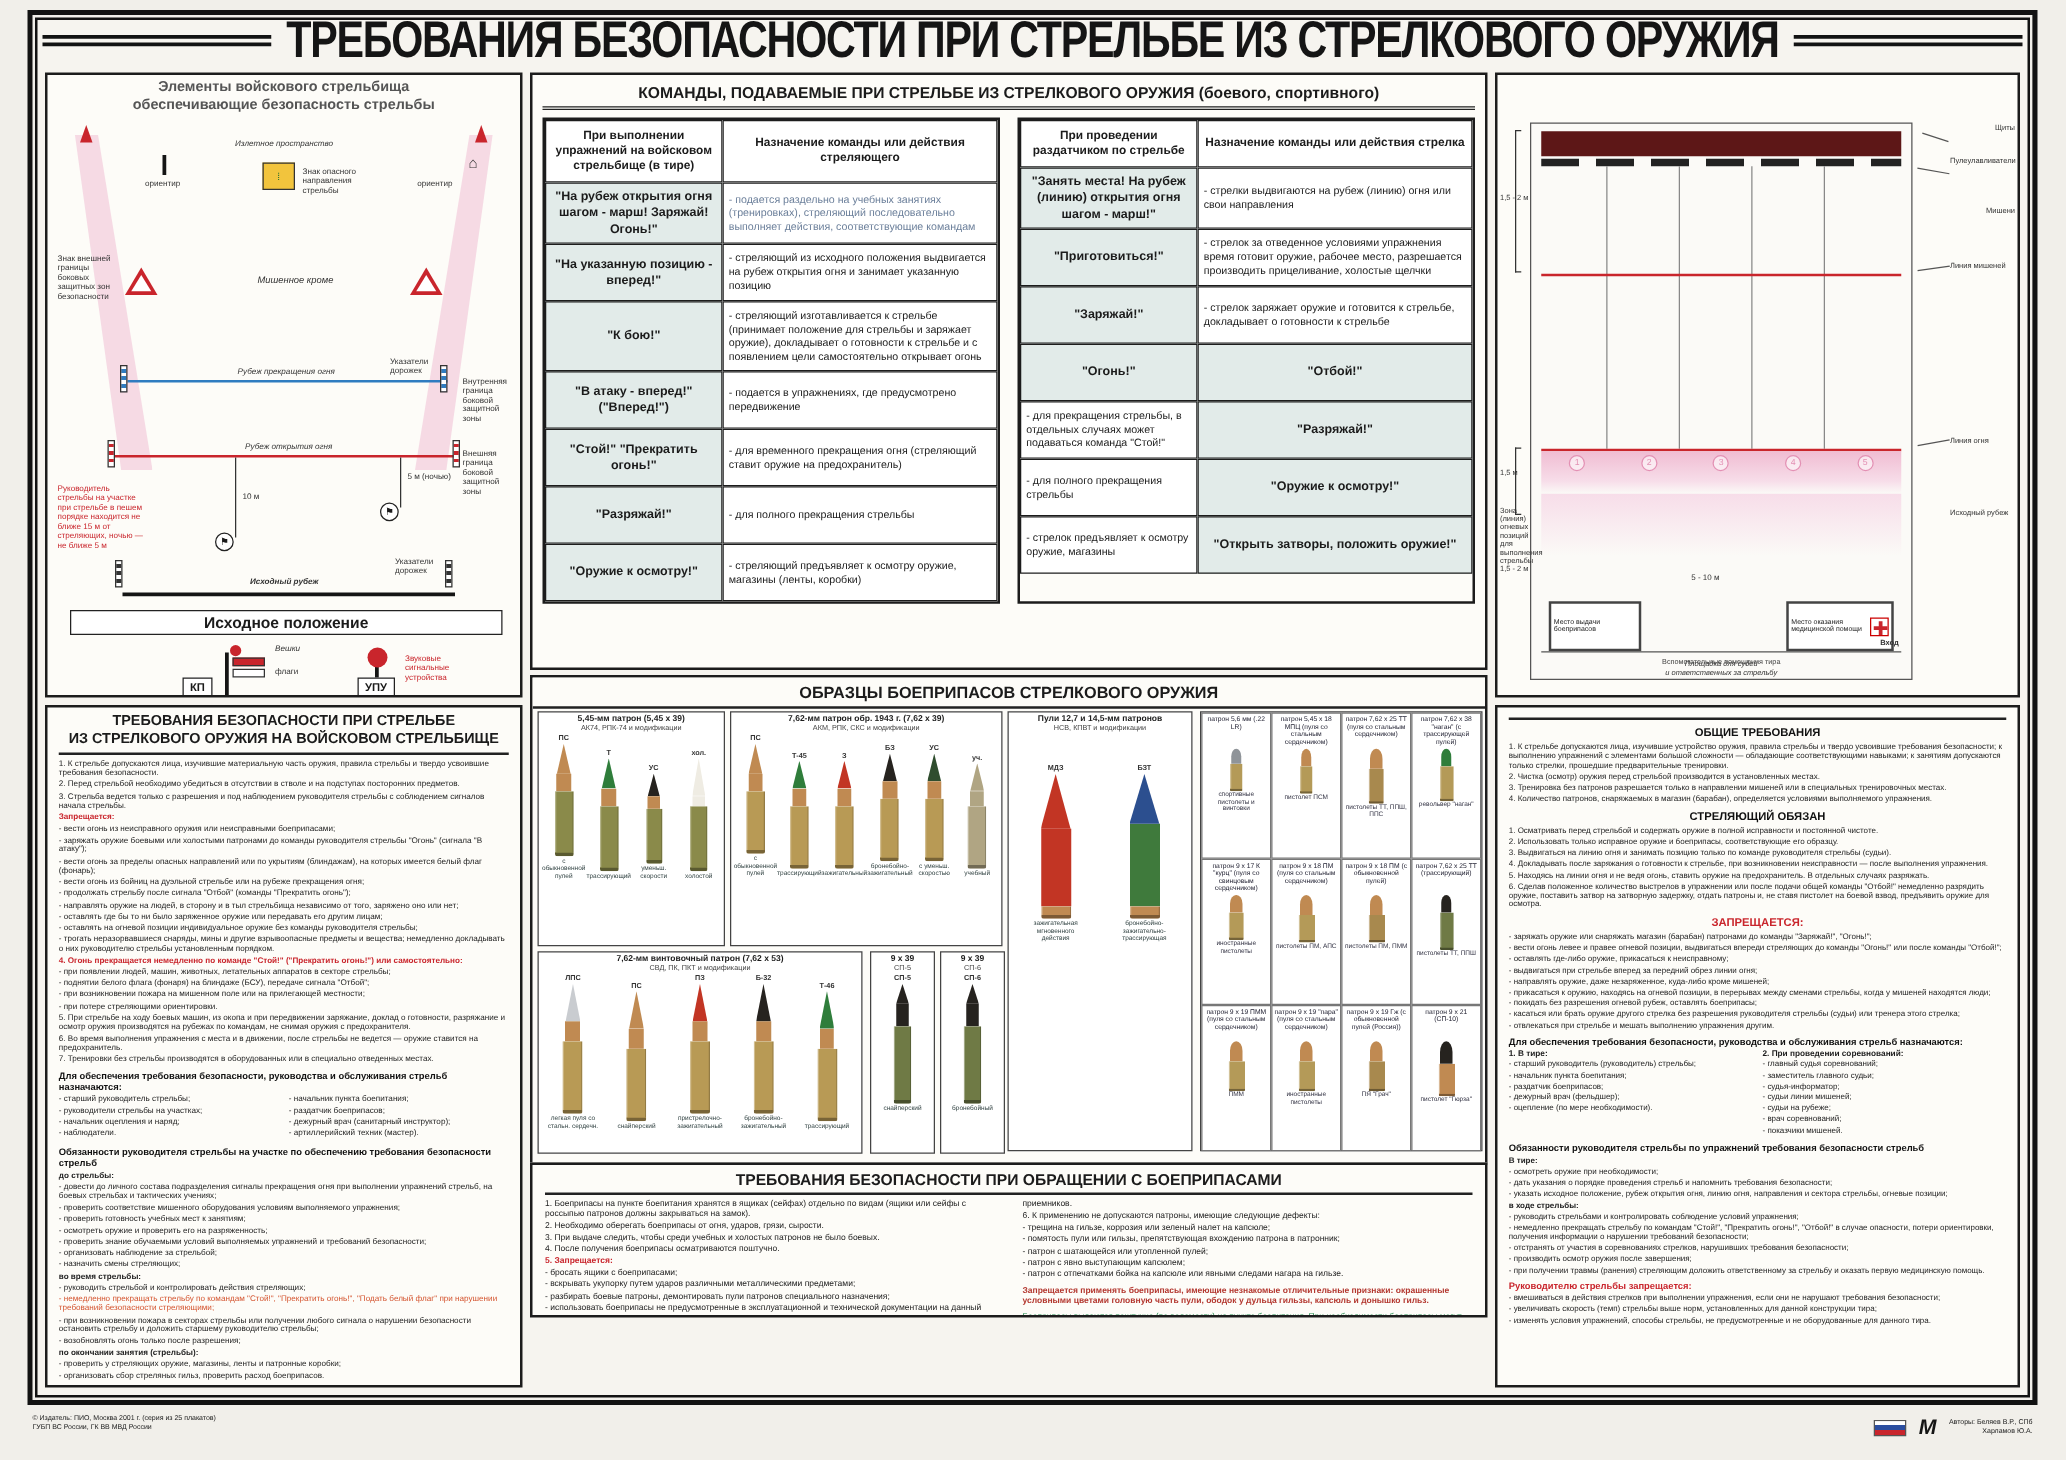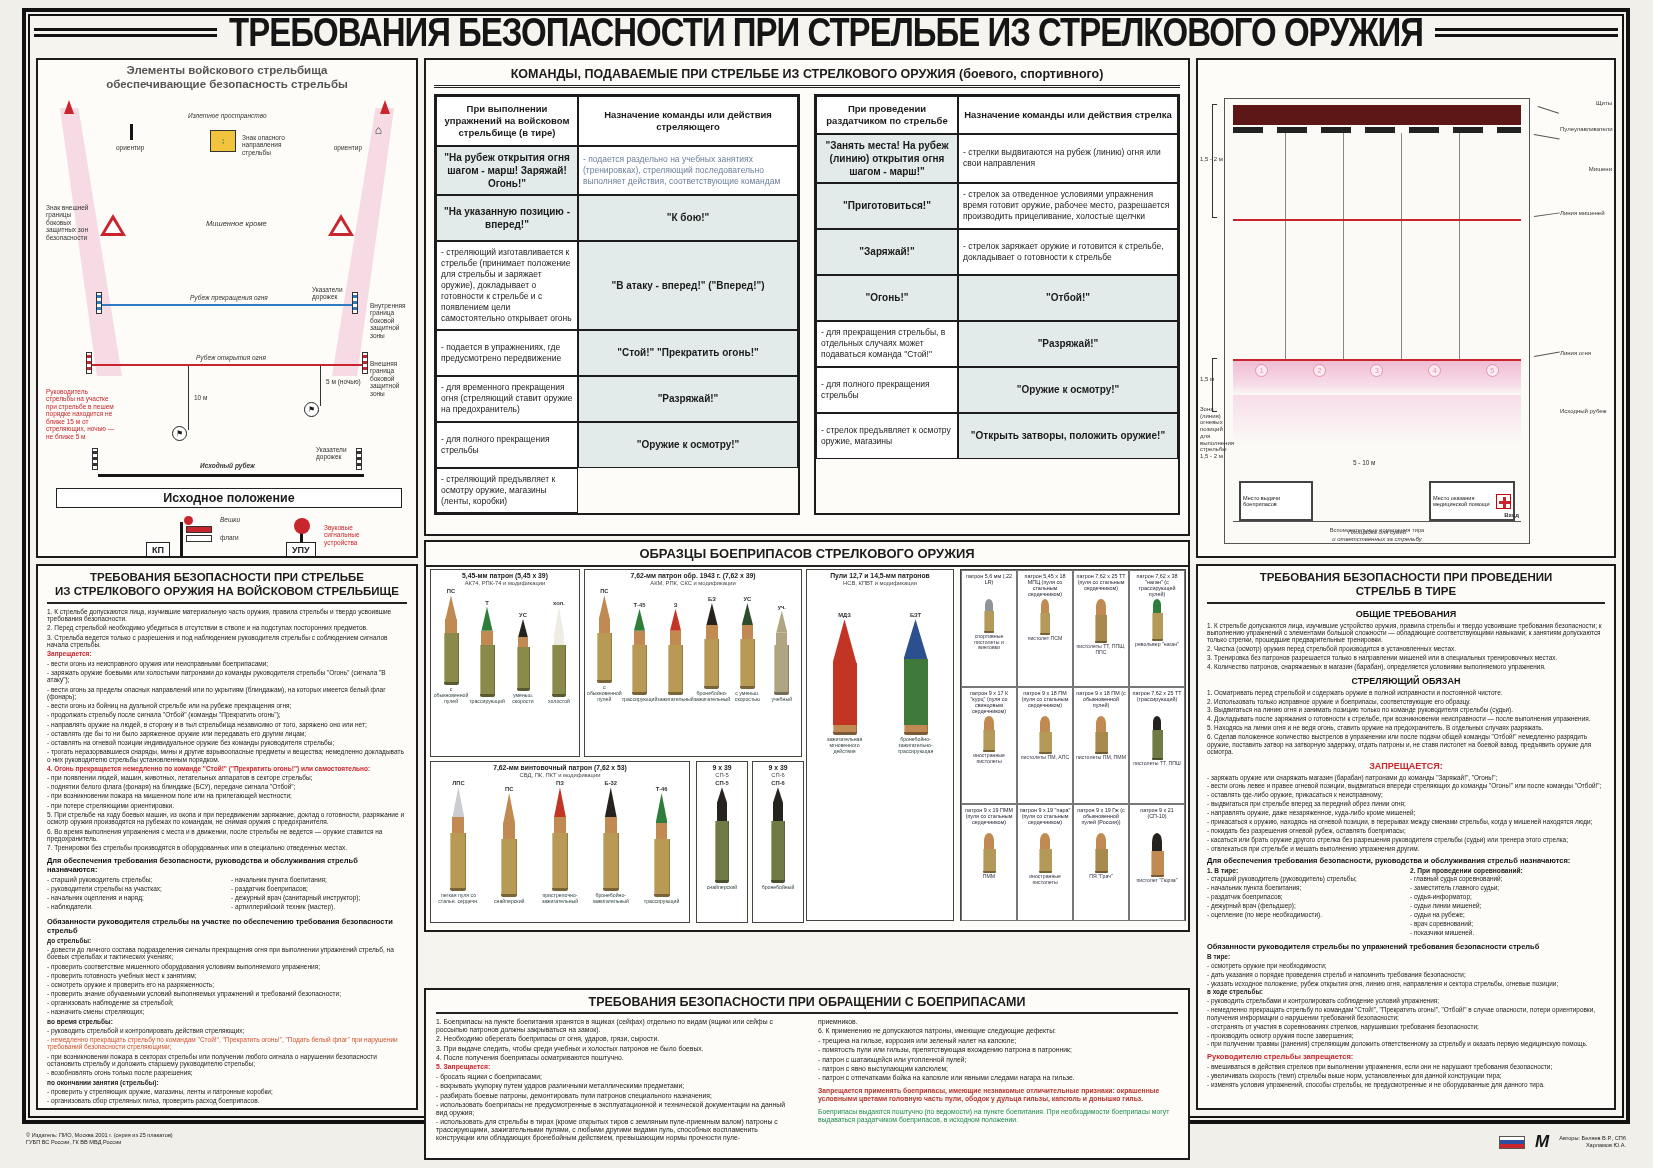--- a/index.html
+++ b/index.html
@@ -75,21 +75,21 @@
   .rt .ln{font-size:6.4px;line-height:1.16;}
   .sub-hd{font-size:7.5px;font-weight:700;margin:4px 0 2px;color:#111;}
   .sub-hd.center{text-align:center;font-size:9px;margin:5px 0 3px;}
   .sub-hd.red{color:#c9252c;}
   .two-col{display:flex;gap:8px;}
   .two-col > div{flex:1;}
   .col-hd{font-size:6.6px;font-weight:700;margin-bottom:1px;}
   #lrules-box{left:36px;top:564px;width:382px;height:546px;}
   #rrules-box{left:1196px;top:564px;width:420px;height:546px;}
   
-  #hand-box{left:424px;top:988px;width:766px;height:172px;padding:3px 10px;}
+  #hand-box{left:424px;top:930px;width:766px;height:124px;padding:3px 10px;}
   .hand-title{font-size:12.5px;font-weight:700;text-align:center;border-bottom:2px solid #222;padding:2px 0 3px;margin-bottom:4px;}
   .hand-cols{display:flex;gap:22px;}
   .hand-cols>div{flex:1;}
   .hand-cols .ln{font-size:6.8px;line-height:1.16;}
   
   #tir-box{left:1196px;top:58px;width:420px;height:500px;}
   .td{position:relative;width:100%;height:100%;}
   .plan{position:absolute;left:26px;top:38px;width:306px;height:446px;border:1.5px solid #555;background:#fbfaf7;}
   .trap{position:absolute;left:8px;top:6px;right:8px;height:20px;background:#5d1717;}
   .tdash{position:absolute;left:8px;top:28px;right:8px;height:6px;background:repeating-linear-gradient(90deg,#222 0 30px,transparent 30px 44px);}
@@ -192,20 +192,21 @@
     <div class="cmd-head">КОМАНДЫ, ПОДАВАЕМЫЕ ПРИ СТРЕЛЬБЕ ИЗ СТРЕЛКОВОГО ОРУЖИЯ (боевого, спортивного)</div>
     <div class="cmd-wrap">
       <div class="cmd-table">
         <div class="cmd-h">При выполнении упражнений на войсковом стрельбище (в тире)</div>
         <div class="cmd-h">Назначение команды или действия стреляющего</div>
 
           <div class="cmd-c">"На рубеж открытия огня шагом - марш! Заряжай! Огонь!"</div>
           <div class="cmd-d" style="color: rgb(107, 127, 154);">- подается раздельно на учебных занятиях (тренировках), стреляющий последовательно выполняет действия, соответствующие командам</div>
 
           <div class="cmd-c">"На указанную позицию - вперед!"</div>
+          <div class="cmd-d">- стреляющий из исходного положения выдвигается на рубеж открытия огня и занимает указанную позицию</div>
 
           <div class="cmd-c">"К бою!"</div>
           <div class="cmd-d">- стреляющий изготавливается к стрельбе (принимает положение для стрельбы и заряжает оружие), докладывает о готовности к стрельбе и с появлением цели самостоятельно открывает огонь</div>
 
           <div class="cmd-c">"В атаку - вперед!" ("Вперед!")</div>
           <div class="cmd-d">- подается в упражнениях, где предусмотрено передвижение</div>
 
           <div class="cmd-c">"Стой!" "Прекратить огонь!"</div>
           <div class="cmd-d">- для временного прекращения огня (стреляющий ставит оружие на предохранитель)</div>
 
@@ -782,24 +783,20 @@
           <div class="ln">- патрон с шатающейся или утопленной пулей;</div>
           <div class="ln">- патрон с явно выступающим капсюлем;</div>
           <div class="ln">- патрон с отпечатками бойка на капсюле или явными следами нагара на гильзе.</div>
           <div class="ln" style="color: rgb(179, 55, 47); font-weight: 700; margin-top: 5px;">Запрещается применять боеприпасы, имеющие незнакомые отличительные признаки: окрашенные условными цветами головную часть пули, ободок у дульца гильзы, капсюль и донышко гильз.</div>
           <div class="ln" style="color: rgb(31, 138, 77); margin-top: 5px;">Боеприпасы выдаются поштучно (по ведомости) на пункте боепитания. При необходимости боеприпасы могут выдаваться раздатчиком боеприпасов, в исходном положении.</div>
         </div>
     </div>
   </section>
 
   <section class="box rules rt" id="rrules-box">
-    <div class="hd">
-      <div>ТРЕБОВАНИЯ БЕЗОПАСНОСТИ ПРИ ПРОВЕДЕНИИ</div>
-      <div>СТРЕЛЬБ В ТИРЕ</div>
-    </div>
     <div class="hr2"></div>
     <div class="sub-hd center">ОБЩИЕ ТРЕБОВАНИЯ</div>
     <div>
 
     <div class="ln">1. К стрельбе допускаются лица, изучившие устройство оружия, правила стрельбы и твердо усвоившие требования безопасности; к выполнению упражнений с элементами большой сложности — обладающие соответствующими навыками; к занятиям допускаются только стрелки, прошедшие предварительные тренировки.</div>
         <div class="ln">2. Чистка (осмотр) оружия перед стрельбой производится в установленных местах.</div>
         <div class="ln">3. Тренировка без патронов разрешается только в направлении мишеней или в специальных тренировочных местах.</div>
         <div class="ln">4. Количество патронов, снаряжаемых в магазин (барабан), определяется условиями выполняемого упражнения.</div>
       </div>
     <div class="sub-hd center">СТРЕЛЯЮЩИЙ ОБЯЗАН</div>

